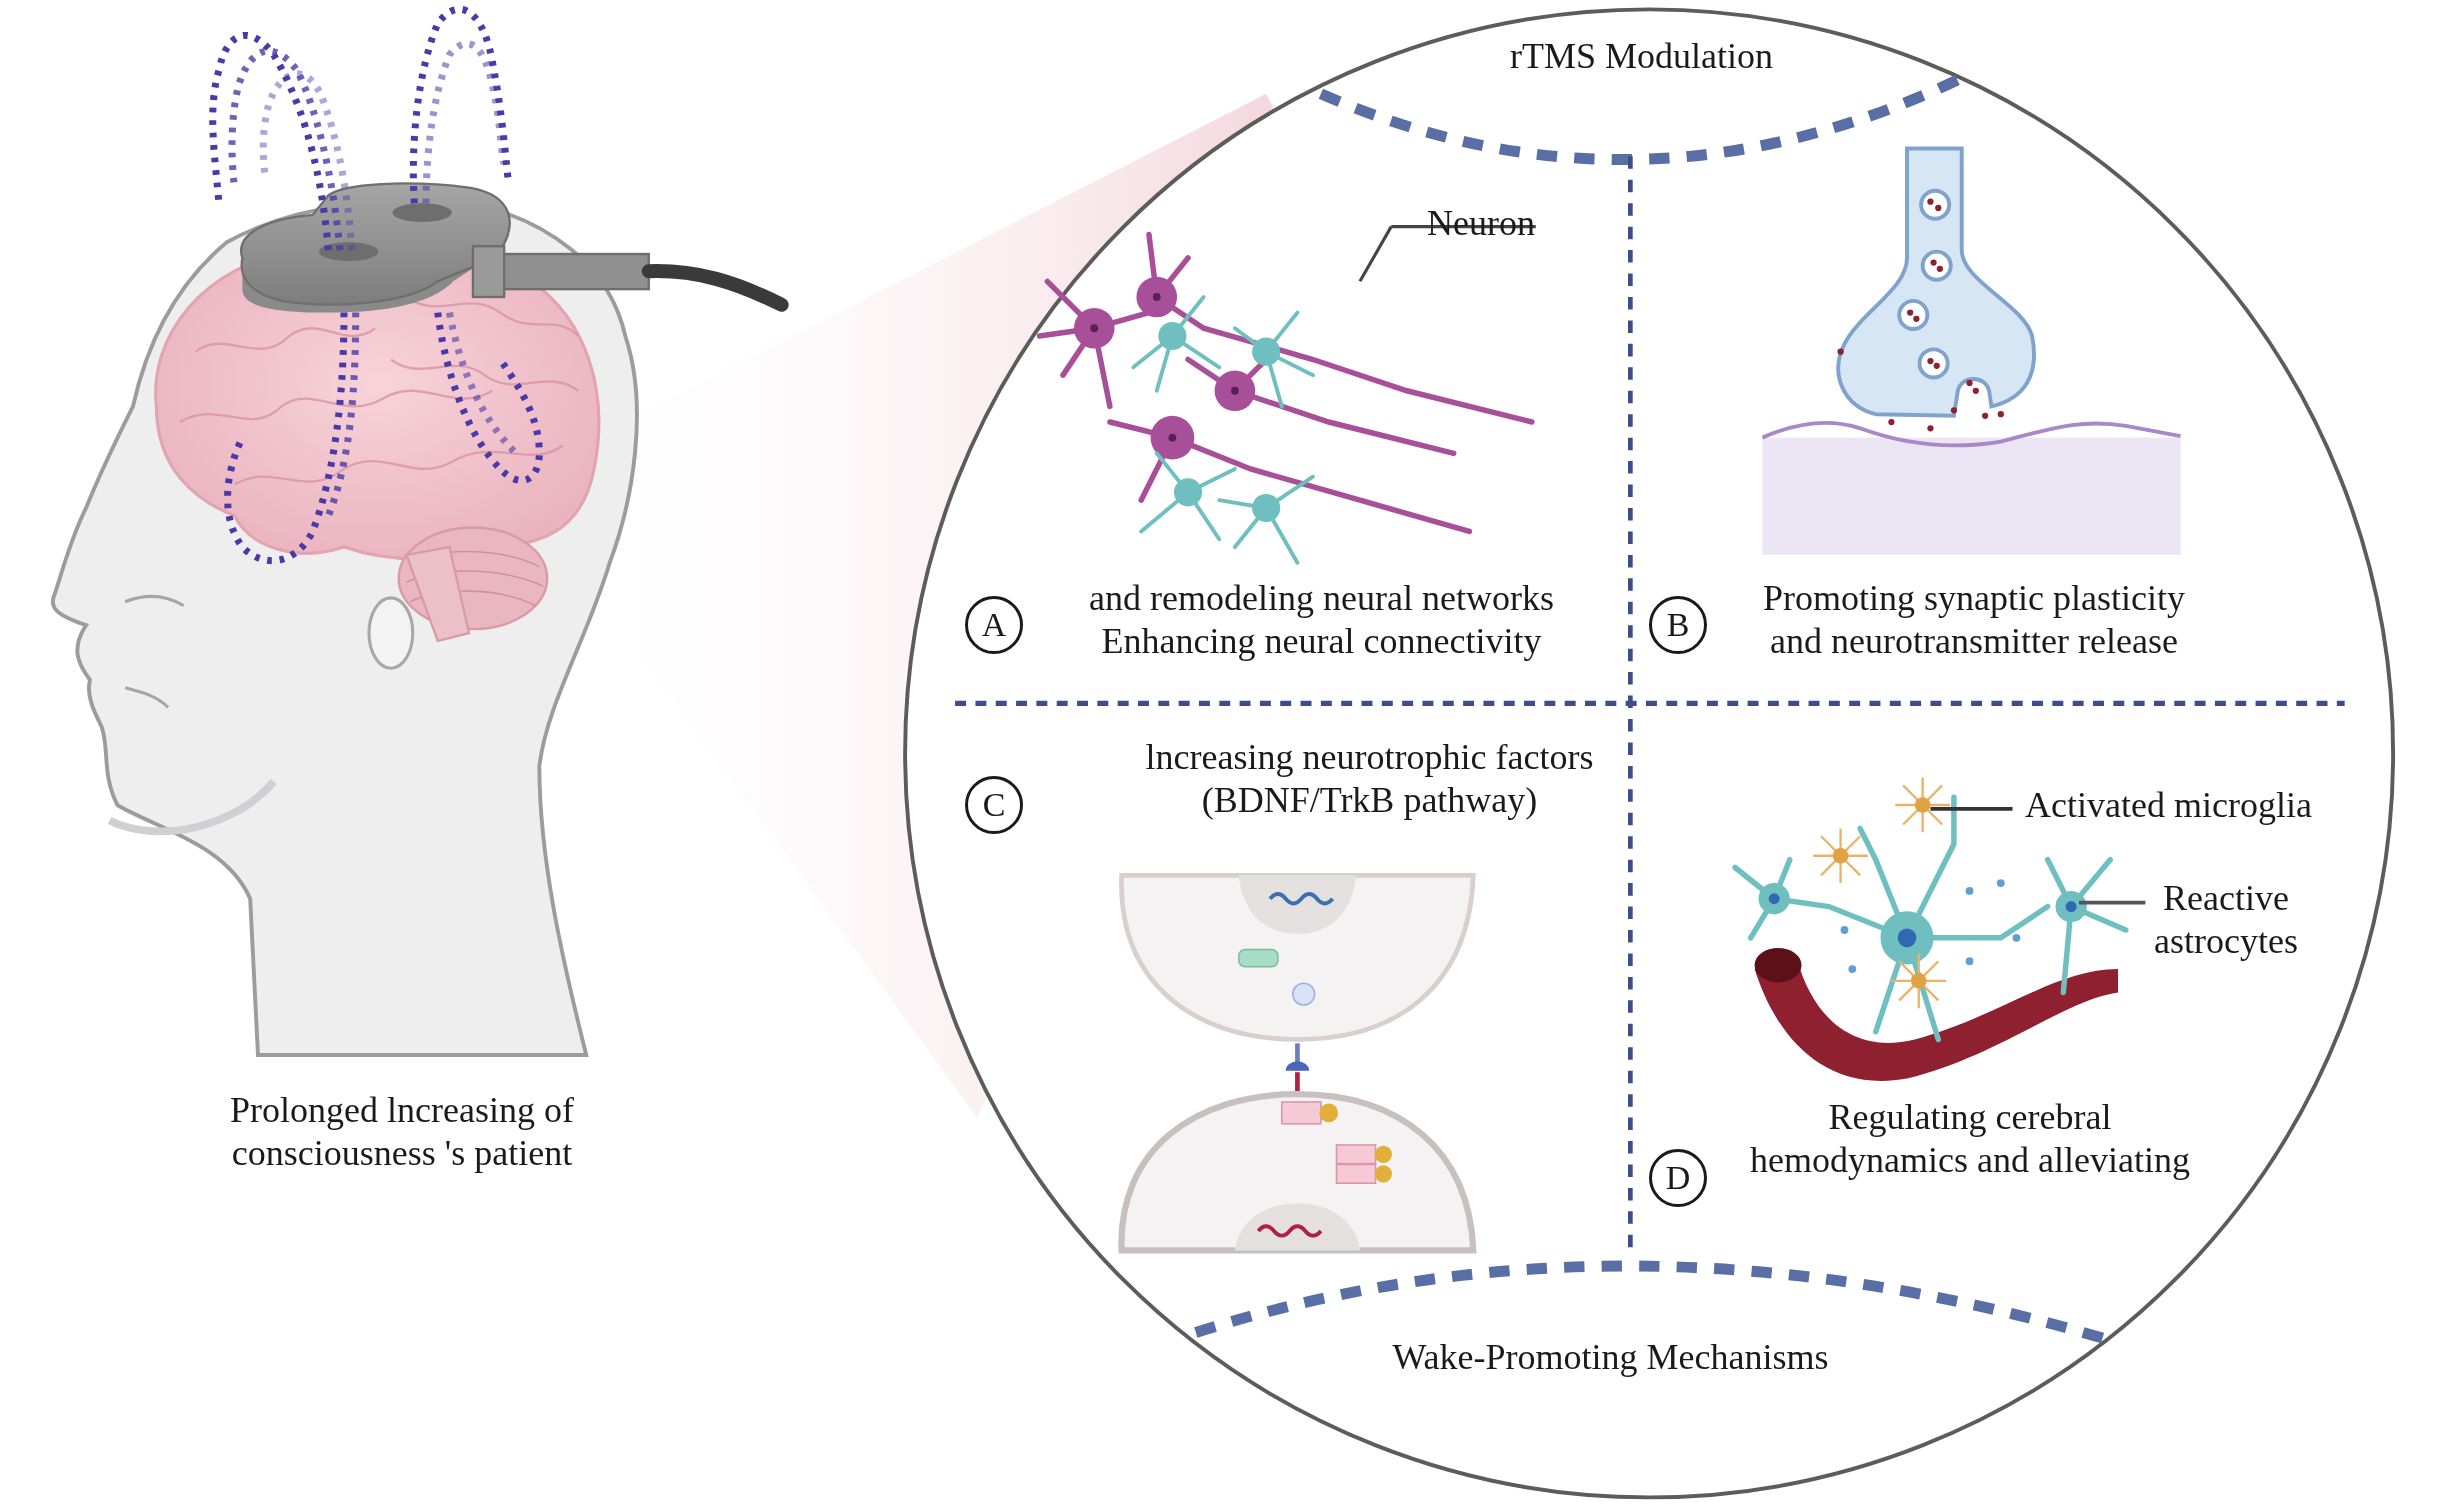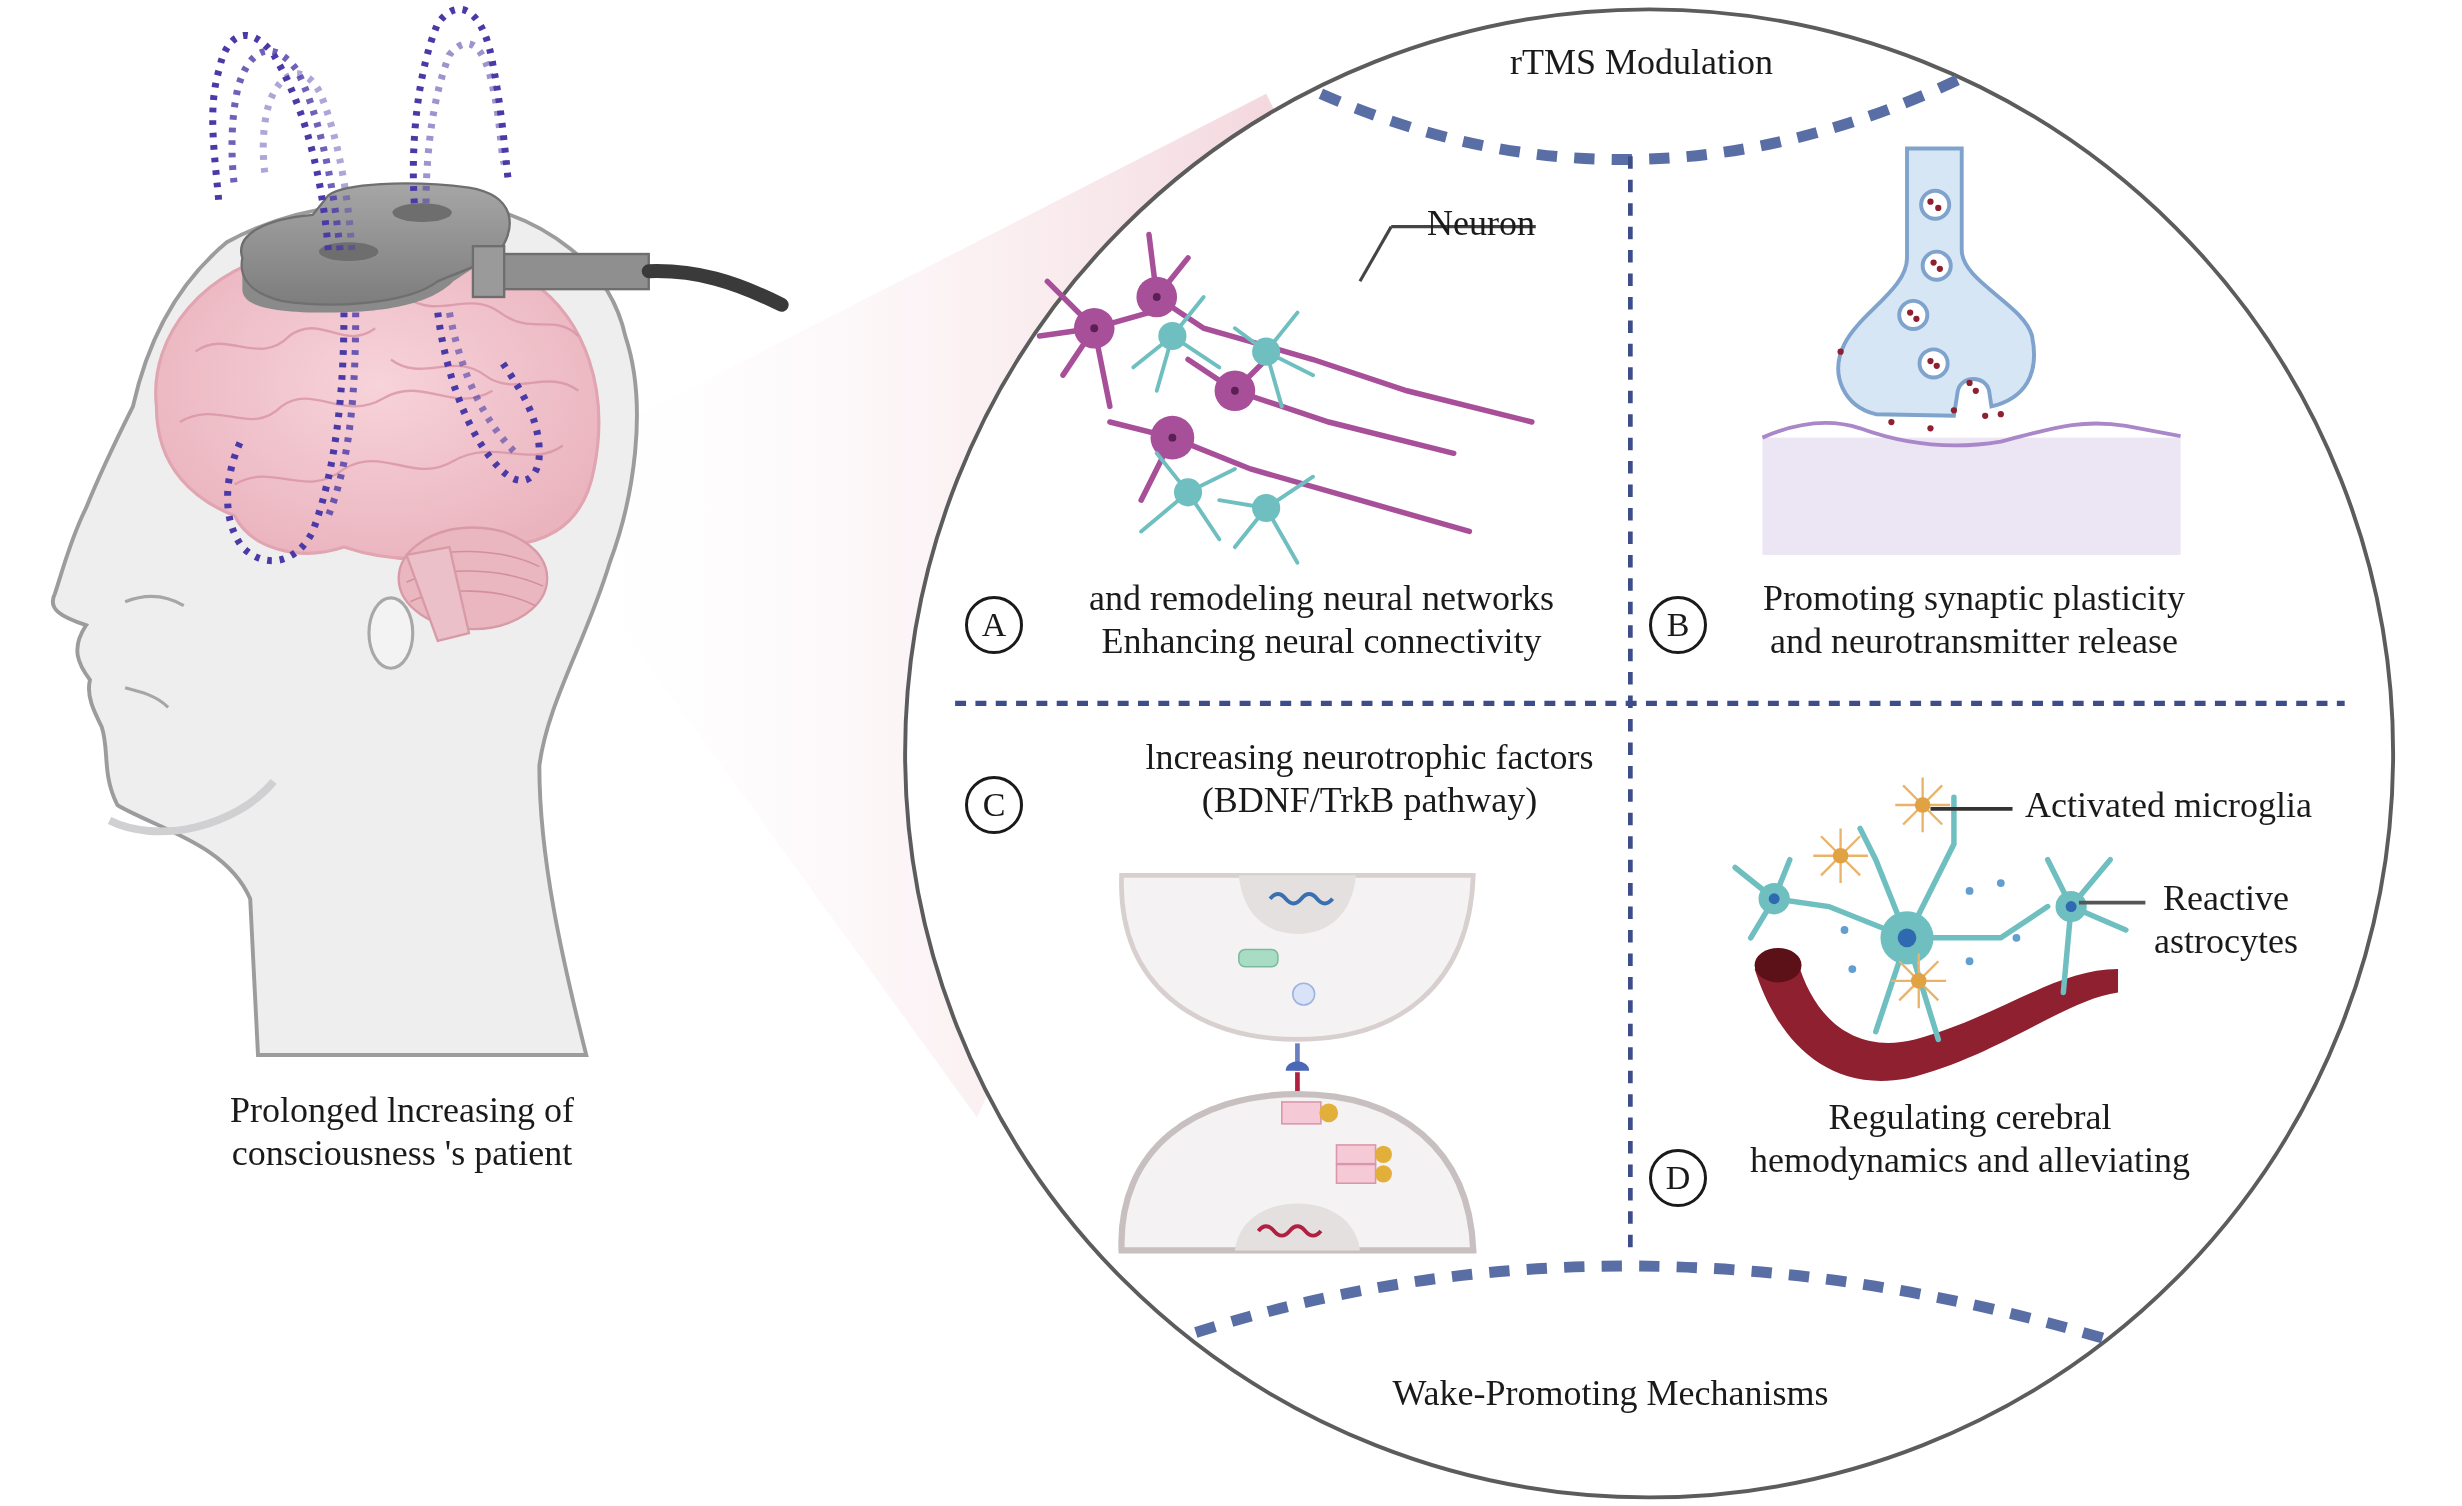--- a/index.html
+++ b/index.html
@@ -224,22 +224,22 @@
         <circle cx="2580" cy="1200" r="5"></circle>
     </g>
   </g>
 </svg>
 
 <div class="label patient-caption" style="left:199px; top:1089px; width:406px;">
   <div>Prolonged lncreasing of</div>
   <div>consciousness 's patient</div>
 </div>
 
-<div class="label title-text" style="left:1485px; top:41px; width:313px;text-align:center;">rTMS Modulation</div>
-<div class="label title-text" style="left:1368px; top:1372px; width:485px;">Wake-Promoting Mechanisms</div>
+<div class="label title-text" style="left:1485px; top:35px; width:313px;text-align:center;">rTMS Modulation</div>
+<div class="label title-text" style="left:1368px; top:1336px; width:485px;">Wake-Promoting Mechanisms</div>
 
 <div class="label callout" style="left:1427px; top:202px;">Neuron</div>
 <div class="badge" style="left:965px; top:596px;">A</div>
 <div class="label panel-text" style="left:1040px; top:577px; width:563px;">
   <div>and remodeling neural networks</div>
   <div>Enhancing neural connectivity</div>
 </div>
 
 <div class="badge" style="left:1649px; top:596px;">B</div>
 <div class="label panel-text" style="left:1720px; top:577px; width:508px;">

